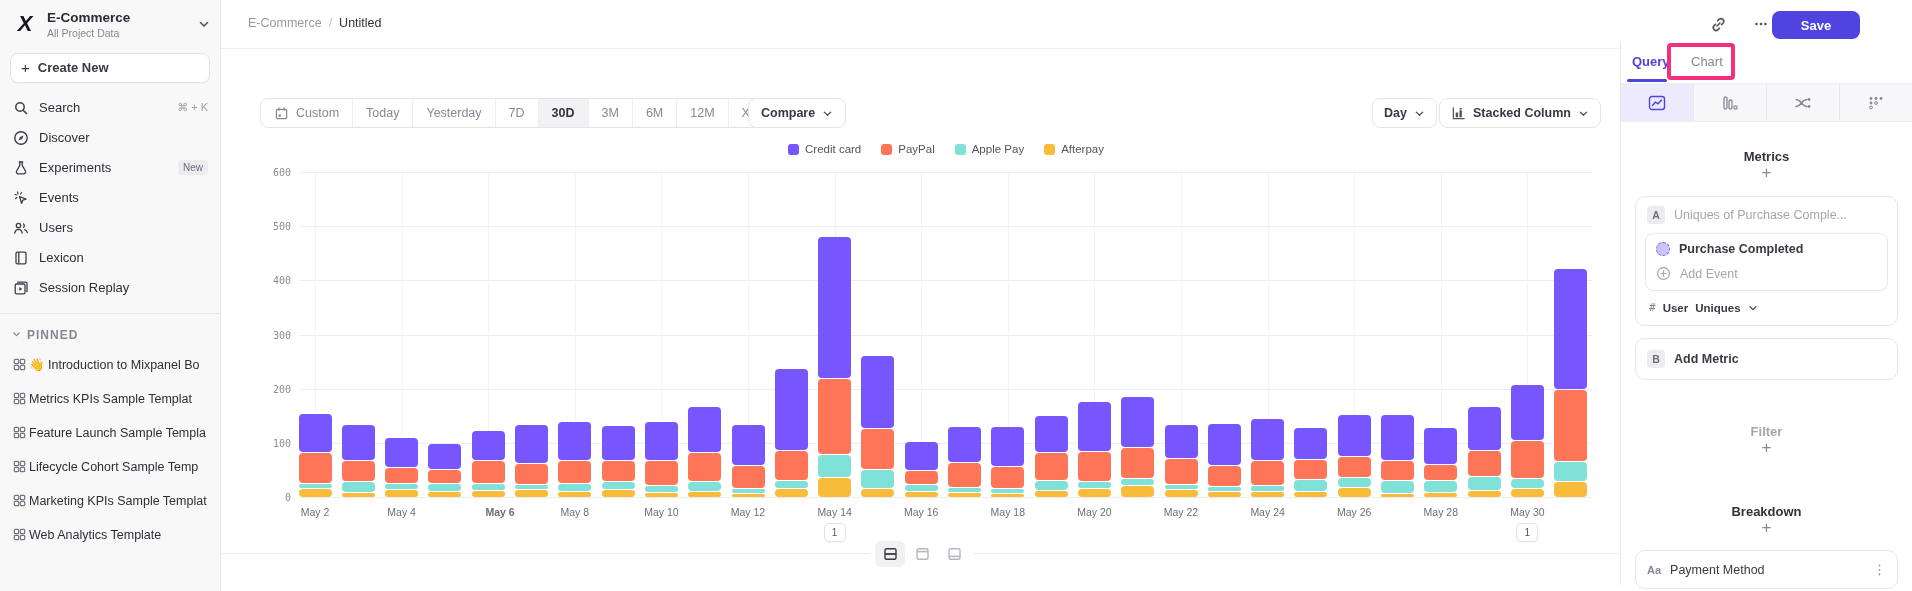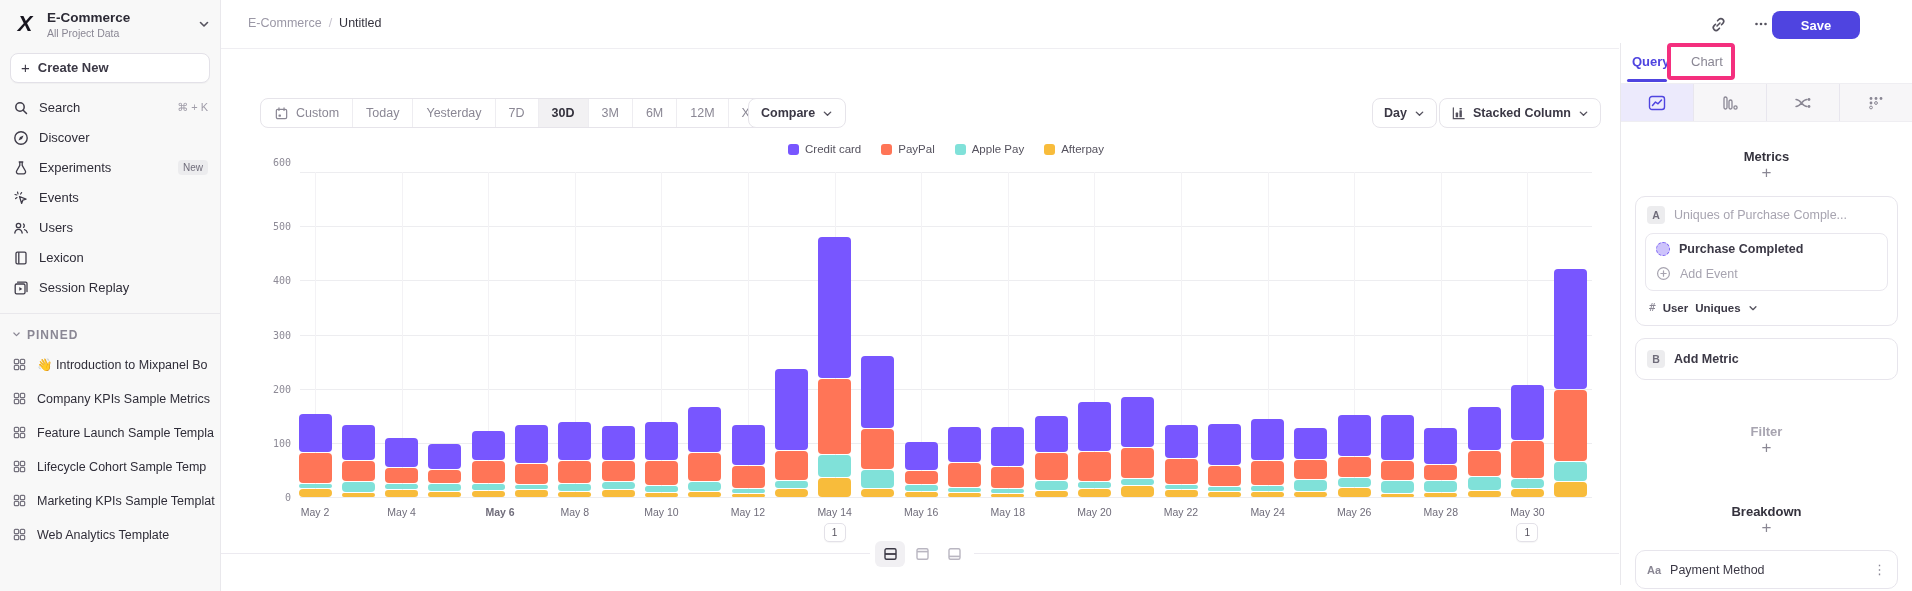--- a/index.html
+++ b/index.html
@@ -19,21 +19,21 @@
     font-weight:600;color:#3b3845;box-shadow:0 1px 1px rgba(0,0,0,.03);cursor:pointer;}
   .nav-item{height:30px;display:flex;align-items:center;gap:10px;padding:0 12px;font-size:13px;
     color:#2f2d38;cursor:pointer;}
   .nav-ico{width:17px;height:17px;display:flex;align-items:center;justify-content:center;color:#3f3c49;}
   .nav-right{margin-left:auto;font-size:11px;color:#a09da9;}
   .nav-badge{margin-left:auto;font-size:10px;color:#6f6c7a;background:#ececee;border-radius:4px;
     padding:2px 5px;}
   .sb-div{height:1px;background:#e9e8ec;margin:10px 0 8px 0;}
   .pinned-head{display:flex;align-items:center;gap:6px;padding:6px 12px;font-size:12px;
     letter-spacing:1px;color:#8a8794;font-weight:700;cursor:pointer;}
-  .pin-item{height:34px;display:flex;align-items:center;gap:9px;padding:0 0 0 12px;font-size:12.5px;
+  .pin-item{height:34px;display:flex;align-items:center;gap:1px;padding:0 0 0 12px;font-size:12.5px;
     color:#2f2d38;white-space:nowrap;overflow:hidden;cursor:pointer;}
   .pin-ico{flex:0 0 16px;width:16px;height:16px;color:#76737f;}
   .pin-label{white-space:nowrap;overflow:hidden;}
 
   
   #topbar{position:absolute;left:221px;top:0;width:1398px;height:49px;background:#fff;
     border-bottom:1px solid #efeef2;}
   .crumbs{position:absolute;left:27px;top:16px;font-size:12.5px;display:flex;gap:7px;}
   .crumb-gray{color:#9b98a6;cursor:pointer;}
   .crumb-sep{color:#c6c3ce;}
@@ -230,21 +230,21 @@
       </div>
       <div class="pin-item">
         <span class="pin-ico">
           <svg width="15" height="15" viewBox="0 0 16 16">
             <rect x="2.5" y="2.5" width="4.6" height="4.6" rx="1" fill="none" stroke="currentColor" stroke-width="1.3"></rect>
             <rect x="8.9" y="2.5" width="4.6" height="4.6" rx="1" fill="none" stroke="currentColor" stroke-width="1.3"></rect>
             <rect x="2.5" y="8.9" width="4.6" height="4.6" rx="1" fill="none" stroke="currentColor" stroke-width="1.3"></rect>
             <rect x="8.9" y="8.9" width="4.6" height="4.6" rx="1" fill="none" stroke="currentColor" stroke-width="1.3"></rect>
           </svg>
         </span>
-        <span class="pin-label">Company KPIs Sample Metrics</span>
+        <span class="pin-label">Metrics KPIs Sample Templat</span>
       </div>
       <div class="pin-item">
         <span class="pin-ico">
           <svg width="15" height="15" viewBox="0 0 16 16">
             <rect x="2.5" y="2.5" width="4.6" height="4.6" rx="1" fill="none" stroke="currentColor" stroke-width="1.3"></rect>
             <rect x="8.9" y="2.5" width="4.6" height="4.6" rx="1" fill="none" stroke="currentColor" stroke-width="1.3"></rect>
             <rect x="2.5" y="8.9" width="4.6" height="4.6" rx="1" fill="none" stroke="currentColor" stroke-width="1.3"></rect>
             <rect x="8.9" y="8.9" width="4.6" height="4.6" rx="1" fill="none" stroke="currentColor" stroke-width="1.3"></rect>
           </svg>
         </span>
@@ -403,21 +403,21 @@
       <div class="ylab" style="left: 26px; top: 388.833px;">100</div>
       <div class="gridline" style="left: 79px; top: 339.667px; width: 1292px;"></div>
       <div class="ylab" style="left: 26px; top: 334.667px;">200</div>
       <div class="gridline" style="left: 79px; top: 285.5px; width: 1292px;"></div>
       <div class="ylab" style="left: 26px; top: 280.5px;">300</div>
       <div class="gridline" style="left: 79px; top: 231.333px; width: 1292px;"></div>
       <div class="ylab" style="left: 26px; top: 226.333px;">400</div>
       <div class="gridline" style="left: 79px; top: 177.167px; width: 1292px;"></div>
       <div class="ylab" style="left: 26px; top: 172.167px;">500</div>
       <div class="gridline" style="left: 79px; top: 123px; width: 1292px;"></div>
-      <div class="ylab" style="left: 26px; top: 108px;">600</div>
+      <div class="ylab" style="left: 26px; top: 118px;">600</div>
       <div class="vgridline" style="left: 94px; top: 123px; height: 325px;"></div>
       <div class="xlab" style="left: 64px; top: 457px; width: 60px;">May 2</div>
       <div class="bar" style="left: 77.5px; top: 364.833px; width: 33px; height: 83.1667px;">
         <div class="bar-seg" style="height: 8.125px; background: rgb(248, 188, 59); border-radius: 4px;"></div>
         <div class="bar-seg" style="height: 4.33333px; background: rgb(128, 225, 217); border-radius: 2.16667px;"></div>
         <div class="bar-seg" style="height: 29.7917px; background: rgb(255, 117, 87); border-radius: 4px;"></div>
         <div class="bar-seg" style="height: 37.9167px; background: rgb(120, 86, 255); border-radius: 4px;"></div>
       </div>
       <div class="bar" style="left: 120.8px; top: 376.208px; width: 33px; height: 71.7917px;">
         <div class="bar-seg" style="height: 3.79167px; background: rgb(248, 188, 59); border-radius: 1.89583px;"></div>

